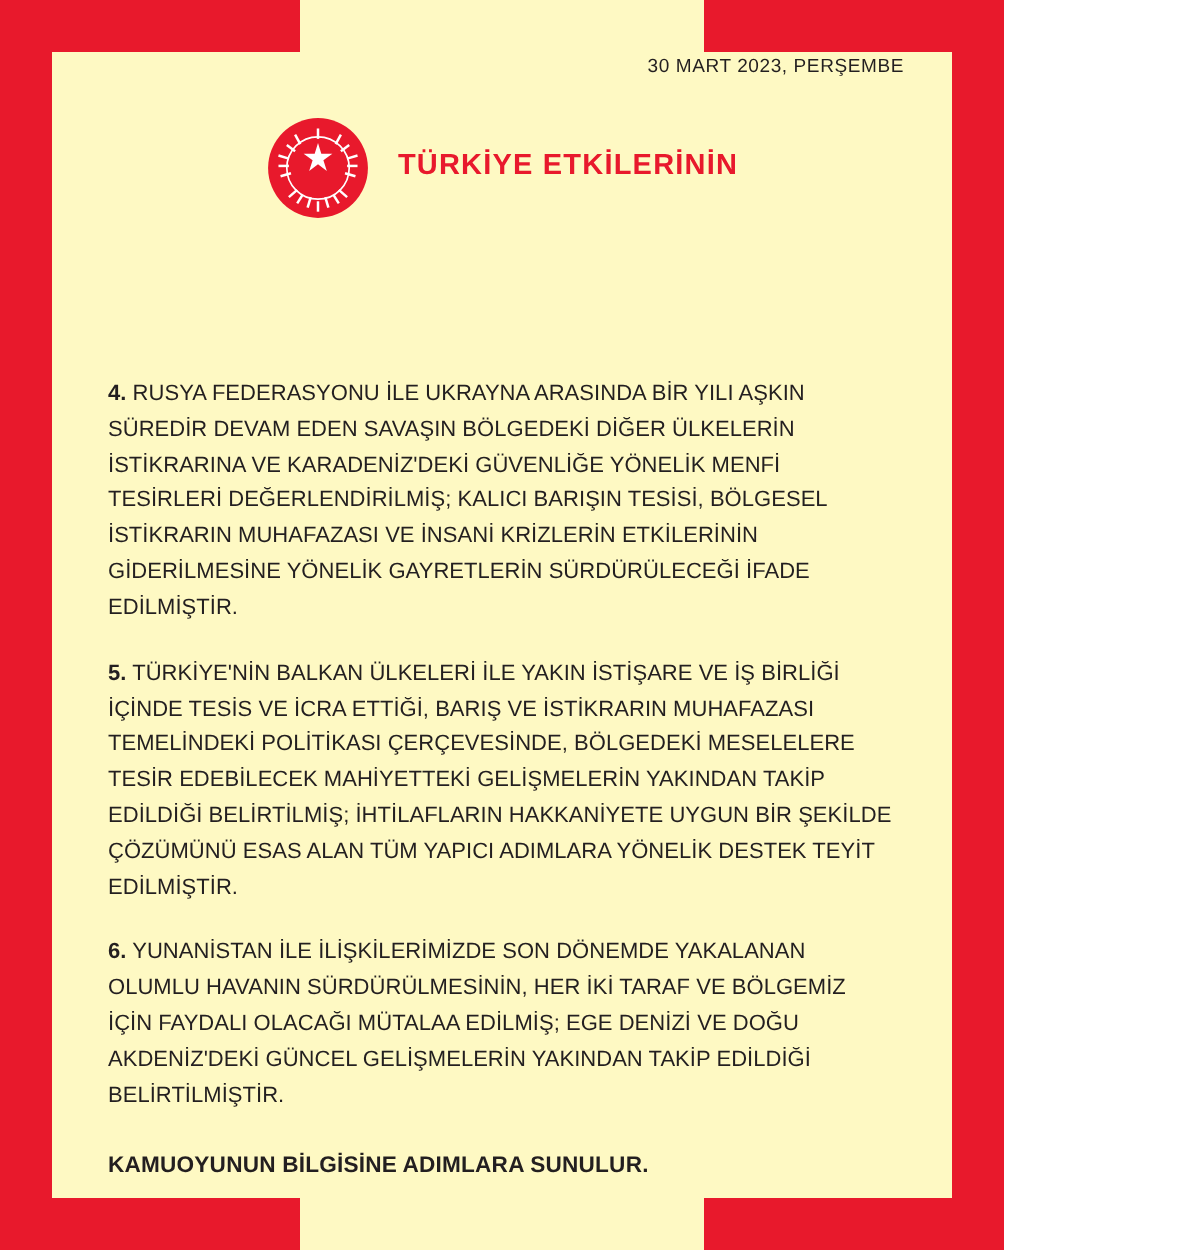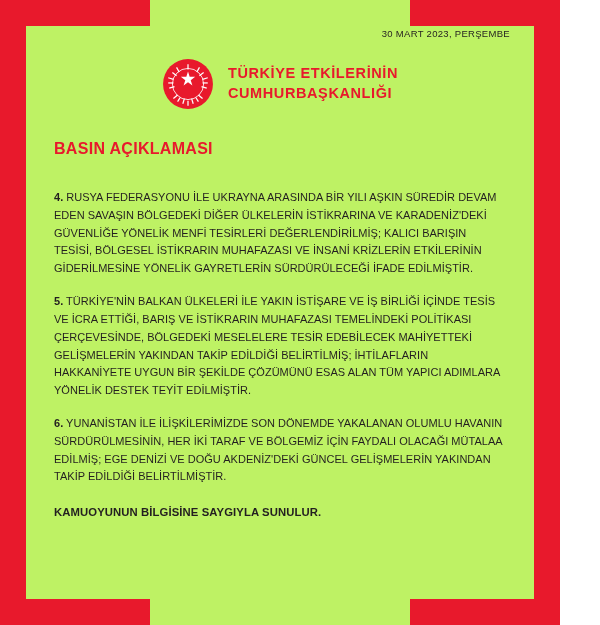--- a/index.html
+++ b/index.html
@@ -8,23 +8,23 @@
   }
   body {
     width: 600px;
     height: 625px;
     background: #ffffff;
     font-family: "Liberation Sans", sans-serif;
     overflow: hidden;
   }
   .page {
     position: relative;
-    width: 560px;
-    height: 625px;
-    background: #bef264;
+    width: 502px;
+    height: 625px;
+    background: #fef9c3;
     box-sizing: border-box;
     overflow: hidden;
   }
   
   .bar-left {
     position: absolute;
     left: 0;
     top: 0;
     width: 26px;
     height: 625px;
@@ -188,33 +188,31 @@
             <path d="M88 48 L78 48"></path>
             <path d="M12 48 L22 48"></path>
             <path d="M70 84 L65 76"></path>
             <path d="M30 84 L35 76"></path>
           </g>
           <circle cx="50" cy="50" r="30" fill="none" stroke="#ffffff" stroke-width="1.6"></circle>
         </svg>
       </div>
       <div class="emblem-text">
         <div>TÜRKİYE ETKİLERİNİN</div>
-        <div>CUMHURBAŞKANLIĞI</div>
       </div>
     </div>
 
-    <div class="title">BASIN AÇIKLAMASI</div>
 
     <div class="body-block">
 
       <p class="para"><span class="num">4.</span><span> RUSYA FEDERASYONU İLE UKRAYNA ARASINDA BİR YILI AŞKIN SÜREDİR DEVAM EDEN SAVAŞIN BÖLGEDEKİ DİĞER ÜLKELERİN İSTİKRARINA VE KARADENİZ'DEKİ GÜVENLİĞE YÖNELİK MENFİ TESİRLERİ DEĞERLENDİRİLMİŞ; KALICI BARIŞIN TESİSİ, BÖLGESEL İSTİKRARIN MUHAFAZASI VE İNSANİ KRİZLERİN ETKİLERİNİN GİDERİLMESİNE YÖNELİK GAYRETLERİN SÜRDÜRÜLECEĞİ İFADE EDİLMİŞTİR.</span></p>
 
       <p class="para"><span class="num">5.</span><span> TÜRKİYE'NİN BALKAN ÜLKELERİ İLE YAKIN İSTİŞARE VE İŞ BİRLİĞİ İÇİNDE TESİS VE İCRA ETTİĞİ, BARIŞ VE İSTİKRARIN MUHAFAZASI TEMELİNDEKİ POLİTİKASI ÇERÇEVESİNDE, BÖLGEDEKİ MESELELERE TESİR EDEBİLECEK MAHİYETTEKİ GELİŞMELERİN YAKINDAN TAKİP EDİLDİĞİ BELİRTİLMİŞ; İHTİLAFLARIN HAKKANİYETE UYGUN BİR ŞEKİLDE ÇÖZÜMÜNÜ ESAS ALAN TÜM YAPICI ADIMLARA YÖNELİK DESTEK TEYİT EDİLMİŞTİR.</span></p>
 
       <p class="para"><span class="num">6.</span><span> YUNANİSTAN İLE İLİŞKİLERİMİZDE SON DÖNEMDE YAKALANAN OLUMLU HAVANIN SÜRDÜRÜLMESİNİN, HER İKİ TARAF VE BÖLGEMİZ İÇİN FAYDALI OLACAĞI MÜTALAA EDİLMİŞ; EGE DENİZİ VE DOĞU AKDENİZ'DEKİ GÜNCEL GELİŞMELERİN YAKINDAN TAKİP EDİLDİĞİ BELİRTİLMİŞTİR.</span></p>
 
 
-      <div class="closing">KAMUOYUNUN BİLGİSİNE SAYGIYLA SUNULUR.</div>
+      <div class="closing">KAMUOYUNUN BİLGİSİNE ADIMLARA SUNULUR.</div>
 
     </div>
 
   </div>
 </div>
 
 </body></html>

